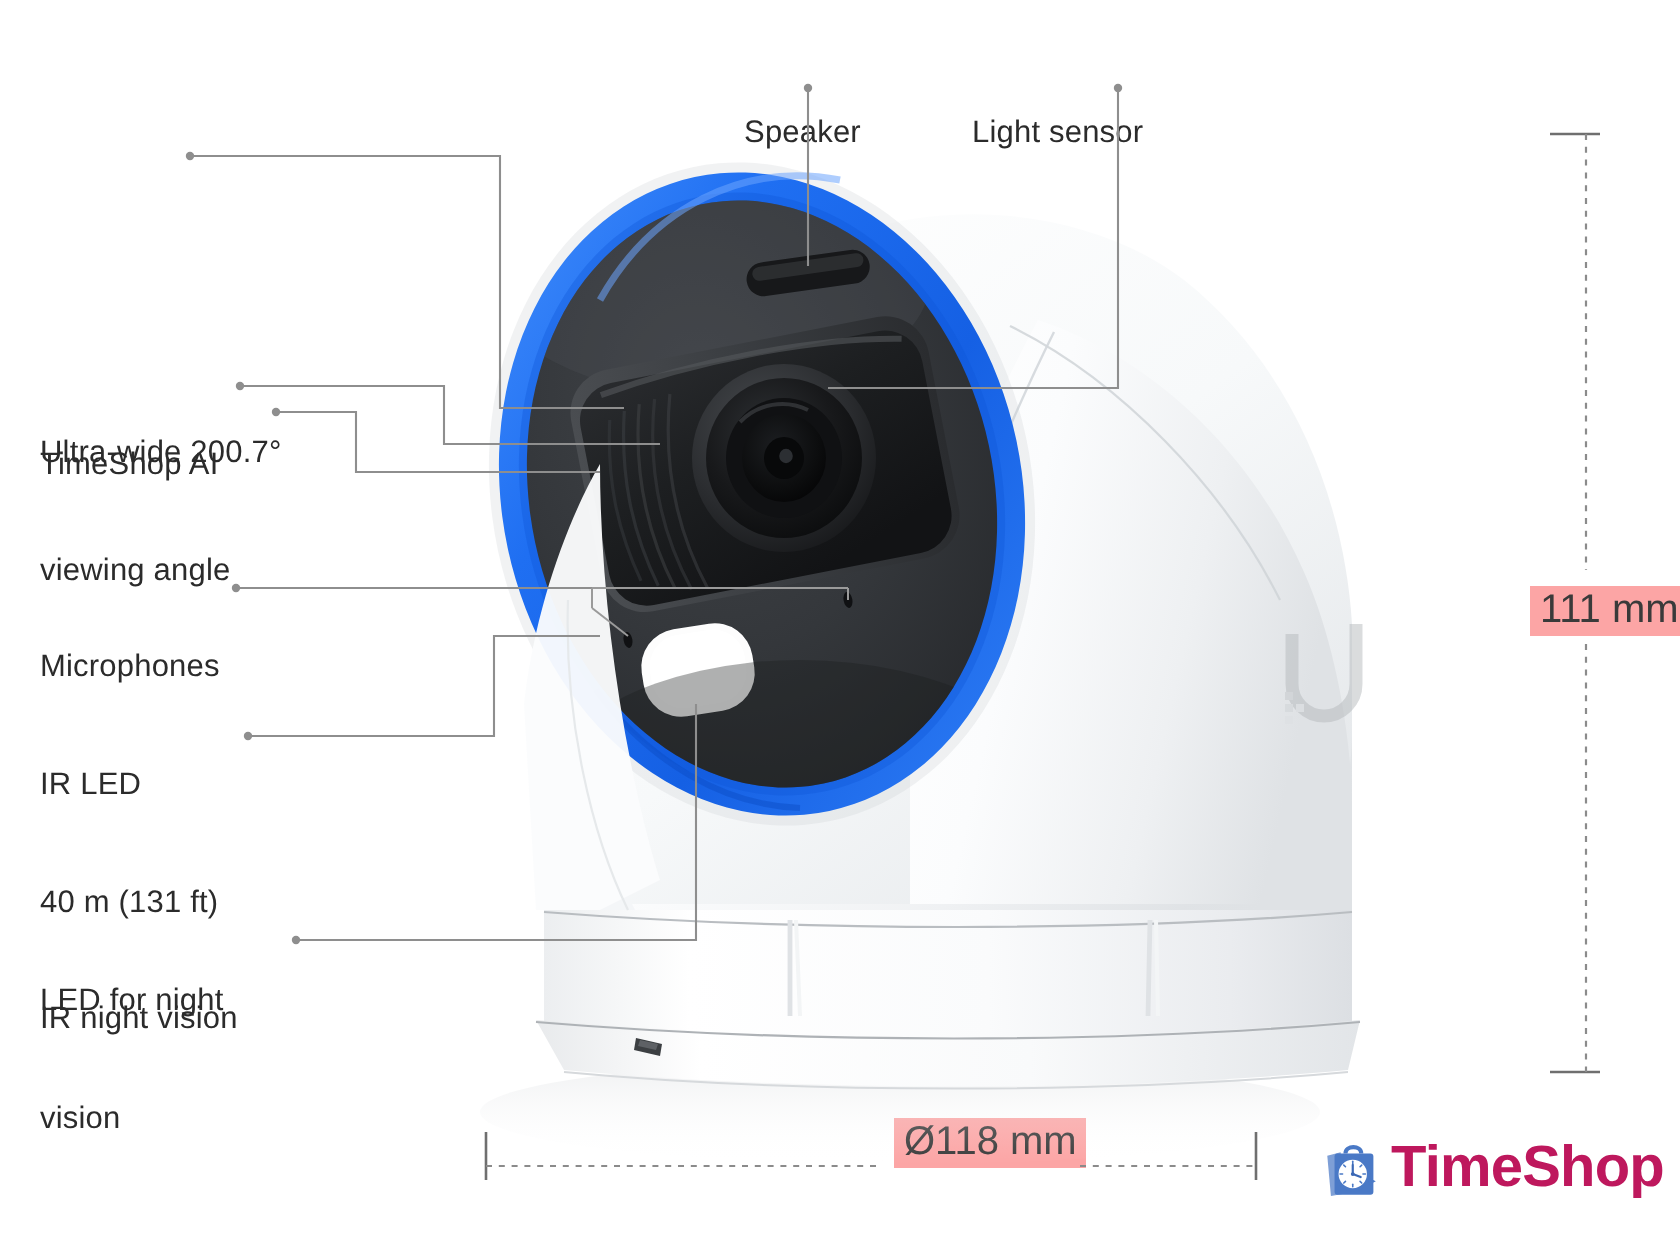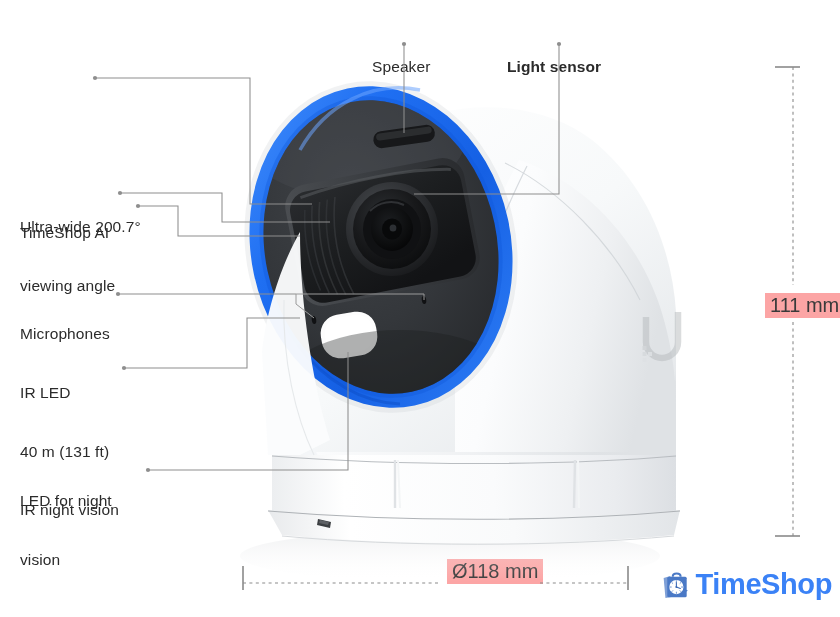--- a/index.html
+++ b/index.html
@@ -63,21 +63,21 @@
     width: 172px;
     height: 56px;
     z-index: 12;
     display: flex;
     align-items: center;
     gap: 4px;
   }
   #wm-text {
     font-size: 29px;
     font-weight: bold;
-    color: #3b82f6;
+    color: #be185d;
     letter-spacing: -0.4px;
     line-height: 1;
   }
 </style>
 </head>
 <body>
 
 <div id="stage">
 
   <svg id="product" viewBox="0 0 840 617">
@@ -401,21 +401,21 @@
 
   <div class="callout" style="left:20px; top:452px;">
     <div>LED for night</div>
     <div>vision</div>
   </div>
 
   <div class="callout" style="left:372px; top:18px;">
     <div>Speaker</div>
   </div>
 
-  <div class="callout" style="left:507px; top:18px;font-weight:bold;">
+  <div class="callout" style="left:486px; top:18px;">
     <div>Light sensor</div>
   </div>
 
   <div class="dimtext" style="left:765px; top:293px;">111 mm</div>
 
   <div class="dimtext" style="left:447px; top:559px;">Ø118 mm</div>
 
   <div id="watermark">
     <svg width="52" height="52" viewBox="0 0 52 52">
 

